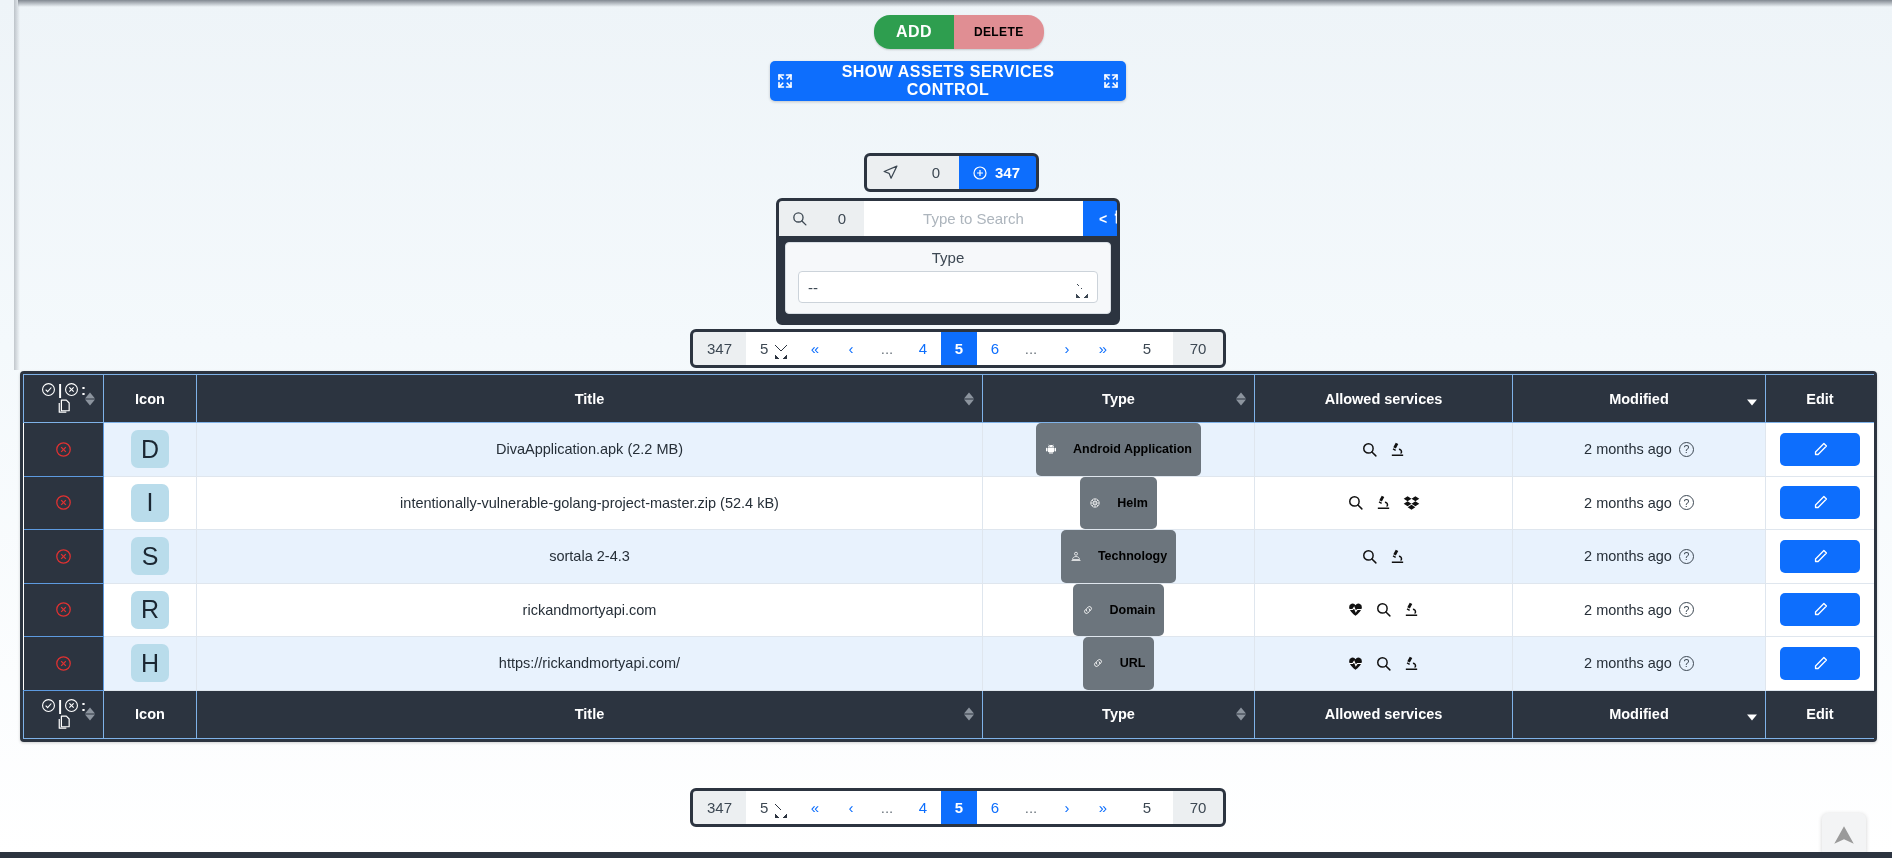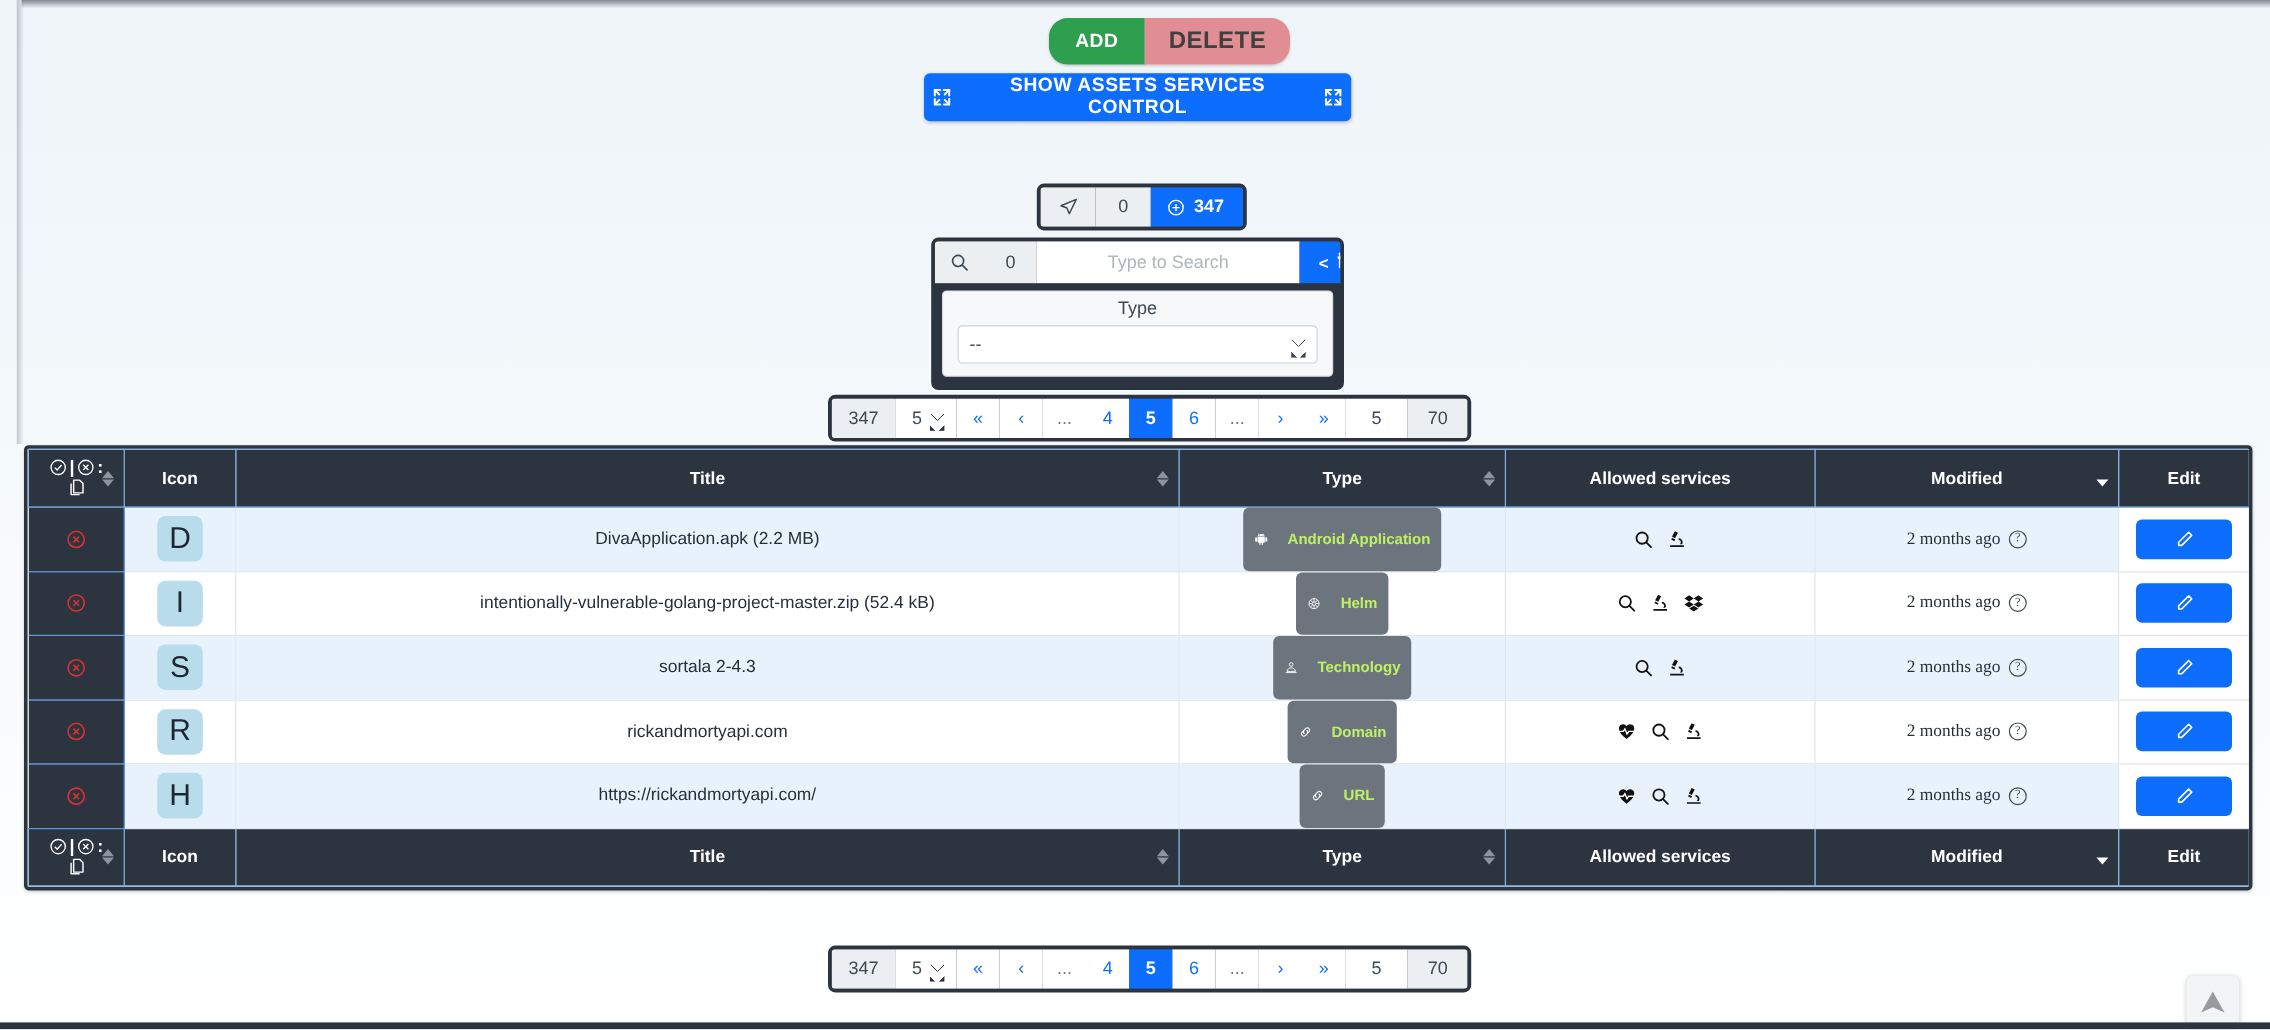--- a/index.html
+++ b/index.html
@@ -32,22 +32,22 @@
     position: absolute; left: 874px; top: 15px;
     display: flex; border-radius: 16px; overflow: hidden;
     box-shadow: 0 1px 2px rgba(0,0,0,.18);
   }
   .btn-add {
     background: #2e9e4f; color: #fff; border: none;
     font-size: 16px; font-weight: 700; letter-spacing: .4px;
     padding: 8px 22px; cursor: pointer;
   }
   .btn-delete {
-    background: #e08e93; color: #404040; border: none;
-    font-size: 20px; font-weight: 700; letter-spacing: .4px;
+    background: #e08e93; color: #000000; border: none;
+    font-size: 12px; font-weight: 700; letter-spacing: .4px;
     padding: 8px 20px; cursor: pointer;
   }
 
   .show-services {
     position: absolute; left: 770px; top: 61px; width: 356px; height: 40px;
     background: #0d6efd; color: #fff; border: none; border-radius: 5px;
     display: flex; align-items: center; justify-content: center; gap: 22px;
     font-size: 16px; font-weight: 700; letter-spacing: .5px; cursor: pointer;
     box-shadow: 0 1px 3px rgba(0,0,0,.2);
   }
@@ -230,29 +230,29 @@
   .x-circ { width: 17px; height: 17px; display:block; }
 
   .icon-badge {
     width: 38px; height: 38px; border-radius: 7px; background: #b9dceb;
     display: inline-flex; align-items: center; justify-content: center;
     font-size: 25px; color: #1b2732; font-weight: 400; line-height: 1;
   }
 
   .type-badge {
     display: inline-flex; align-items: center; gap: 16px;
-    background: #6c757d; color: #bef264; border-radius: 5px;
+    background: #6c757d; color: #000000; border-radius: 5px;
     font-size: 12.5px; font-weight: 700; padding: 20px 9px; line-height: 1;
   }
   .type-badge svg { width: 12px; height: 12px; display:block; flex: none; }
 
   .svc-list { display: flex; align-items: center; justify-content: center; gap: 11px; }
   .svc-list svg { width: 17px; height: 17px; display: block; }
 
-  .mod-cell { display: flex; align-items: center; justify-content: center; gap: 7px; font-family: Liberation Serif, serif; }
+  .mod-cell { display: flex; align-items: center; justify-content: center; gap: 7px; }
 
   .edit-btn {
     background: #0d6efd; border: none; border-radius: 5px; cursor: pointer;
     width: 80px; height: 33px; display: inline-flex;
     align-items: center; justify-content: center;
   }
   .edit-btn svg { width: 17px; height: 17px; display: block; }
   .edit-cell-td { background: #ffffff !important; }
 
   

